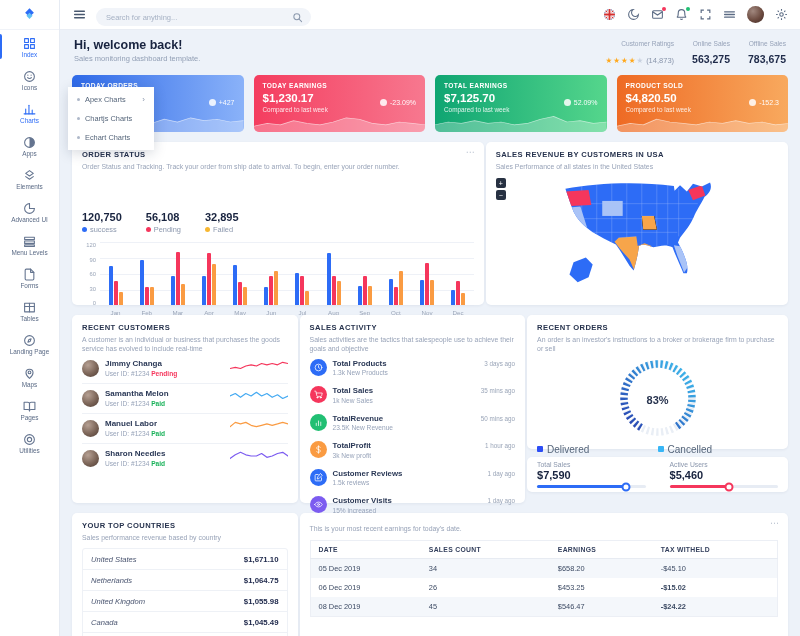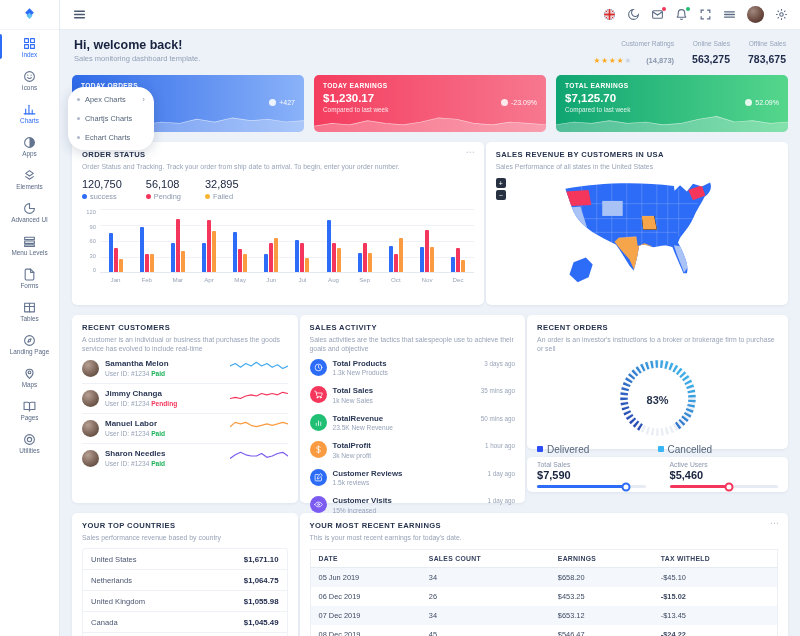--- a/index.html
+++ b/index.html
@@ -40,49 +40,49 @@
   .content { flex:1; padding:0 12px; position:relative; overflow:hidden; }
   .welcome { display:flex; align-items:flex-start; justify-content:space-between; padding:8px 2px 8px; }
   .welcome h1 { font-size:12.5px; font-weight:700; color:#18233f; }
   .welcome p { font-size:7.5px; color:#93a0b6; margin-top:2px; }
   .w-stats { display:flex; gap:18px; padding-top:2px; }
   .w-stat { text-align:right; }
   .w-stat .lbl { font-size:6.6px; color:#97a3b9; margin-bottom:2px; }
   .w-stat .val { font-size:10.5px; font-weight:700; color:#1f2b4a; }
   .w-stat .stars { font-size:7.5px; letter-spacing:1px; }
   .w-stat .stars .on { color:#ffa81c; } .w-stat .stars .off { color:#c9d2e0; }
-  .w-stat .rcount { font-size:7.5px; color:#8a96ac; font-weight:700; margin-left:14px; }
+  .w-stat .rcount { font-size:7.5px; color:#8a96ac; font-weight:400; margin-left:2px; }
 
   
   .cards-row { display:flex; gap:10px; }
   .scard { position:relative; flex:1; height:57px; border-radius:5px; color:#fff; padding:7px 9px; overflow:hidden; }
   .scard .t { font-size:6.6px; font-weight:700; letter-spacing:.4px; }
   .scard .v { font-size:11.5px; font-weight:700; margin-top:3px; }
   .scard .n { font-size:6.4px; opacity:.85; margin-top:2px; }
   .scard .badge { position:absolute; right:9px; top:24px; font-size:7px; opacity:.95; display:flex; align-items:center; gap:3px; }
   .scard .badge i { width:7px; height:7px; border-radius:50%; background:#fff; display:inline-block; opacity:.9; }
   .scard svg.wave { position:absolute; left:0; right:0; bottom:0; width:100%; height:18px; display:block; }
 
   
-  .nav-dropdown { position:absolute; left:8px; top:57px; width:86px; background:#fff; border-radius:16px; box-shadow:0 3px 12px rgba(25,42,70,.18); padding:3px 0; z-index:40; }
+  .nav-dropdown { position:absolute; left:8px; top:57px; width:86px; background:#fff; border-radius:0; box-shadow:0 3px 12px rgba(25,42,70,.18); padding:3px 0; z-index:40; }
   .nd-item { display:flex; align-items:center; gap:5px; padding:5px 9px; font-size:7.4px; color:#55657a; cursor:pointer; }
   .nd-item .b { width:3px; height:3px; border-radius:50%; background:#aeb8c9; flex:0 0 3px; }
   .nd-item .sub { margin-left:auto; color:#8b98ad; font-size:8px; line-height:1; }
 
   
   .row { display:flex; gap:2px; margin-top:10px; }
   .card { background:#fff; border-radius:5px; box-shadow:0 1px 3px rgba(25,42,70,.06); padding:8px 10px; position:relative; }
   .c-title { font-size:7.6px; font-weight:700; color:#27334e; letter-spacing:.4px; }
   .c-desc { font-size:6.9px; color:#98a3b8; margin-top:3px; line-height:1.35; }
   .c-more { position:absolute; right:9px; top:5px; color:#aab4c5; font-size:9px; background:none; border:none; cursor:pointer; }
 
   
   .os-card { flex:0 0 57.5%; height:163px; }
   .os-stats { display:flex; gap:24px; margin-top:7px; }
-  .os-stat .v { font-size:11px; font-weight:400; color:#18233f; }
+  .os-stat .v { font-size:11px; font-weight:700; color:#18233f;margin-top:33px; }
   .os-stat .l { display:flex; align-items:center; gap:3px; font-size:7.4px; color:#8b97ad; margin-top:2px; }
   .os-stat .l i { width:5px; height:5px; border-radius:50%; display:inline-block; }
   .osc { display:flex; gap:4px; margin-top:8px; }
   .osc-y { width:14px; height:64px; display:flex; flex-direction:column; justify-content:space-between; align-items:flex-end; font-size:5.8px; color:#9aa5b8; }
   .osc-right { flex:1; min-width:0; }
   .osc-plot { height:64px; position:relative; border-bottom:1px solid #e3e8f1;
     background:linear-gradient(to bottom,#eef1f7 1px,transparent 1px); background-size:100% 16px; }
   .osc-groups { position:absolute; inset:0; display:flex; }
   .osc-g { flex:1; display:flex; align-items:flex-end; justify-content:center; gap:1px; }
   .osc-g span { width:4px; border-radius:1px 1px 0 0; display:block; }
@@ -131,21 +131,21 @@
   .slide .sv { font-size:11px; font-weight:700; color:#18233f; margin:1px 0 4px; }
   .track { position:relative; height:3px; background:#e7ecf4; border-radius:2px; cursor:pointer; }
   .track .fill { position:absolute; left:0; top:0; bottom:0; border-radius:2px; }
   .track .knob { position:absolute; top:50%; width:9px; height:9px; border-radius:50%; background:#fff; border:2.5px solid; transform:translate(-50%,-50%); cursor:grab; }
 
   
   .countries-card { flex:0 0 31.5%; height:170px; }
   .country-list { margin-top:6px; border:1px solid #eef1f6; border-radius:3px; }
   .country-row { display:flex; justify-content:space-between; align-items:center; padding:5.5px 8px; border-bottom:1px solid #eef1f6; }
   .country-row:last-child { border-bottom:none; }
-  .country-row .cn { font-size:7.6px; color:#4a5570; }
+  .country-row .cn { font-size:7.6px; color:#4a5570;font-style:italic; }
   .country-row .cv { font-size:7.8px; font-weight:700; color:#222c4e; }
 
   .earn-card { flex:1; height:170px; min-width:0; }
   table.earn { width:100%; border-collapse:collapse; margin-top:7px; border:1px solid #eceff5; }
   table.earn th { font-size:6.8px; font-weight:700; color:#333f5c; text-align:left; padding:5px 8px; border-bottom:1px solid #e7ebf2; letter-spacing:.3px; }
   table.earn td { font-size:7.4px; color:#3c4a63; padding:5px 8px; }
   table.earn tbody tr:nth-child(odd) { background:#f4f7fb; }
   td.neg { color:#f5365c;font-weight:bold; }
 </style>
 </head>
@@ -264,20 +264,29 @@
 
   <div class="shell">
     <header class="topbar">
       <button class="menu-toggle">
         <svg viewBox="0 0 24 24" fill="none" stroke="currentColor" stroke-width="2.4" stroke-linecap="round">
             <line x1="3" y1="6" x2="21" y2="6"></line>
             <line x1="3" y1="12" x2="21" y2="12"></line>
             <line x1="3" y1="18" x2="21" y2="18"></line>
           </svg>
       </button>
+      <div class="search">
+        <input type="text" placeholder="Search for anything..." style="">
+        <span class="s-ico">
+          <svg viewBox="0 0 24 24" fill="none" stroke="currentColor" stroke-width="2.2" stroke-linecap="round">
+              <circle cx="10.5" cy="10.5" r="6.5"></circle>
+              <line x1="15.5" y1="15.5" x2="21" y2="21"></line>
+            </svg>
+        </span>
+      </div>
       <div class="top-icons">
         <button class="tico">
           <svg viewBox="0 0 24 24">
               <defs>
                 <clipPath id="fc">
                   <circle cx="12" cy="12" r="10"></circle>
                 </clipPath>
               </defs>
             <g clip-path="url(#fc)">
                 <rect x="0" y="0" width="24" height="24" fill="#27408b"></rect>
@@ -375,20 +384,30 @@
           <div class="scard" style="background: linear-gradient(to right, rgb(15, 165, 114), rgb(85, 214, 140));">
     <div class="t">TOTAL EARNINGS</div>
     <div class="v">$7,125.70</div>
     <div class="n">Compared to last week</div>
     <div class="badge"><i></i>52.09%</div>
     <svg class="wave" viewBox="0 0 100 22" preserveAspectRatio="none">
       <path d="M0,22 L0.0,13.2 L7.7,9.8 L15.4,11.5 L23.1,8.1 L30.8,11.5 L38.5,9.8 L46.2,13.2 L53.8,11.5 L61.5,6.4 L69.2,3.0 L76.9,9.8 L84.6,8.1 L92.3,11.5 L100.0,9.8 L100,22 Z" fill="rgba(255,255,255,0.28)"></path>
       <path d="M0.0,13.2 L7.7,9.8 L15.4,11.5 L23.1,8.1 L30.8,11.5 L38.5,9.8 L46.2,13.2 L53.8,11.5 L61.5,6.4 L69.2,3.0 L76.9,9.8 L84.6,8.1 L92.3,11.5 L100.0,9.8" fill="none" stroke="rgba(255,255,255,0.6)" stroke-width="0.8"></path>
     </svg>
           </div>
+          <div class="scard" style="background: linear-gradient(to right, rgb(238, 106, 36), rgb(248, 169, 94));">
+    <div class="t">PRODUCT SOLD</div>
+    <div class="v">$4,820.50</div>
+    <div class="n">Compared to last week</div>
+    <div class="badge"><i></i>-152.3</div>
+    <svg class="wave" viewBox="0 0 100 22" preserveAspectRatio="none">
+      <path d="M0,22 L0.0,14.9 L7.7,11.5 L15.4,13.2 L23.1,6.4 L30.8,9.8 L38.5,11.5 L46.2,13.2 L53.8,9.8 L61.5,11.5 L69.2,8.1 L76.9,11.5 L84.6,9.8 L92.3,13.2 L100.0,11.5 L100,22 Z" fill="rgba(255,255,255,0.28)"></path>
+      <path d="M0.0,14.9 L7.7,11.5 L15.4,13.2 L23.1,6.4 L30.8,9.8 L38.5,11.5 L46.2,13.2 L53.8,9.8 L61.5,11.5 L69.2,8.1 L76.9,11.5 L84.6,9.8 L92.3,13.2 L100.0,11.5" fill="none" stroke="rgba(255,255,255,0.6)" stroke-width="0.8"></path>
+    </svg>
+          </div>
         </section>
 
       <div class="nav-dropdown" id="nav-dropdown">
           <div class="nd-item">
             <span class="b"></span>
     <span>Apex Charts</span>
     <span class="sub">›</span>
           </div>
           <div class="nd-item">
             <span class="b"></span>
@@ -558,35 +577,35 @@
       </section>
 
       <section class="row">
         <div class="card cust-card">
           <div class="c-title">RECENT CUSTOMERS</div>
           <div class="c-desc">A customer is an individual or business that purchases the goods service has evolved to include real-time</div>
           <div id="customer-list">
               <div class="cust-item">
                 <span class="cav"></span>
     <span>
+                  <div class="nm">Jimmy Changa</div>
+    <div class="mt">User ID: #1234 <b style="color:#f5365c">Pending</b></div>
+                </span>
+    <span class="spark"><svg width="58" height="14" viewBox="0 0 58 14">
+                    <polyline points="0.0,9.5 5.3,8.3 10.5,9.5 15.8,7.0 21.1,5.8 26.4,7.0 31.6,4.5 36.9,5.8 42.2,4.5 47.5,5.8 52.7,3.3 58.0,4.5" fill="none" stroke="#f5365c" stroke-width="1.2" stroke-linejoin="round" stroke-linecap="round"></polyline>
+                  </svg></span>
+              </div>
+              <div class="cust-item">
+                <span class="cav"></span>
+    <span>
                   <div class="nm">Samantha Melon</div>
     <div class="mt">User ID: #1234 <b style="color:#19b159">Paid</b></div>
                 </span>
     <span class="spark"><svg width="58" height="14" viewBox="0 0 58 14">
                     <polyline points="0.0,7.0 5.3,4.5 10.5,8.3 15.8,4.5 21.1,7.0 26.4,3.3 31.6,7.0 36.9,4.5 42.2,8.3 47.5,5.8 52.7,9.5 58.0,7.0" fill="none" stroke="#45aaf2" stroke-width="1.2" stroke-linejoin="round" stroke-linecap="round"></polyline>
-                  </svg></span>
-              </div>
-              <div class="cust-item">
-                <span class="cav"></span>
-    <span>
-                  <div class="nm">Jimmy Changa</div>
-    <div class="mt">User ID: #1234 <b style="color:#f5365c">Pending</b></div>
-                </span>
-    <span class="spark"><svg width="58" height="14" viewBox="0 0 58 14">
-                    <polyline points="0.0,9.5 5.3,8.3 10.5,9.5 15.8,7.0 21.1,5.8 26.4,7.0 31.6,4.5 36.9,5.8 42.2,4.5 47.5,5.8 52.7,3.3 58.0,4.5" fill="none" stroke="#f5365c" stroke-width="1.2" stroke-linejoin="round" stroke-linecap="round"></polyline>
                   </svg></span>
               </div>
               <div class="cust-item">
                 <span class="cav"></span>
     <span>
                   <div class="nm">Manuel Labor</div>
     <div class="mt">User ID: #1234 <b style="color:#19b159">Paid</b></div>
                 </span>
     <span class="spark"><svg width="58" height="14" viewBox="0 0 58 14">
                     <polyline points="0.0,7.7 5.3,3.4 10.5,4.9 15.8,3.4 21.1,6.3 26.4,7.7 31.6,6.3 36.9,4.9 42.2,6.3 47.5,4.9 52.7,3.4 58.0,4.9" fill="none" stroke="#fa9b42" stroke-width="1.2" stroke-linejoin="round" stroke-linecap="round"></polyline>
@@ -766,52 +785,45 @@
               </div>
               <div class="country-row">
                 <span class="cn">Canada</span>
     <span class="cv">$1,045.49</span>
               </div>
               <div class="country-row">
     </div>
             </div>
         </div>
         <div class="card earn-card">
-          <div class="c-title">YOUR MOST RECENT EARNINGS</div>
           <button class="c-more">⋯</button>
           <div class="c-desc">This is your most recent earnings for today's date.</div>
           <table class="earn">
             <thead>
                 <tr id="earn-head">
                   <th>DATE</th>
                   <th>SALES COUNT</th>
                   <th>EARNINGS</th>
                   <th>TAX WITHELD</th>
                 </tr>
               </thead>
             <tbody id="earn-body">
                 <tr>
-                  <td>05 Jun 2019</td>
+                  <td>05 Dec 2019</td>
     <td>34</td>
     <td>$658.20</td>
     <td class="">-$45.10</td>
                 </tr>
                 <tr>
                   <td>06 Dec 2019</td>
     <td>26</td>
     <td>$453.25</td>
     <td class="neg">-$15.02</td>
                 </tr>
                 <tr>
-                  <td>07 Dec 2019</td>
-    <td>34</td>
-    <td>$653.12</td>
-    <td class="">-$13.45</td>
-                </tr>
-                <tr>
                   <td>08 Dec 2019</td>
     <td>45</td>
     <td>$546.47</td>
     <td class="neg">-$24.22</td>
                 </tr>
               </tbody>
           </table>
         </div>
       </section>
     </main>

